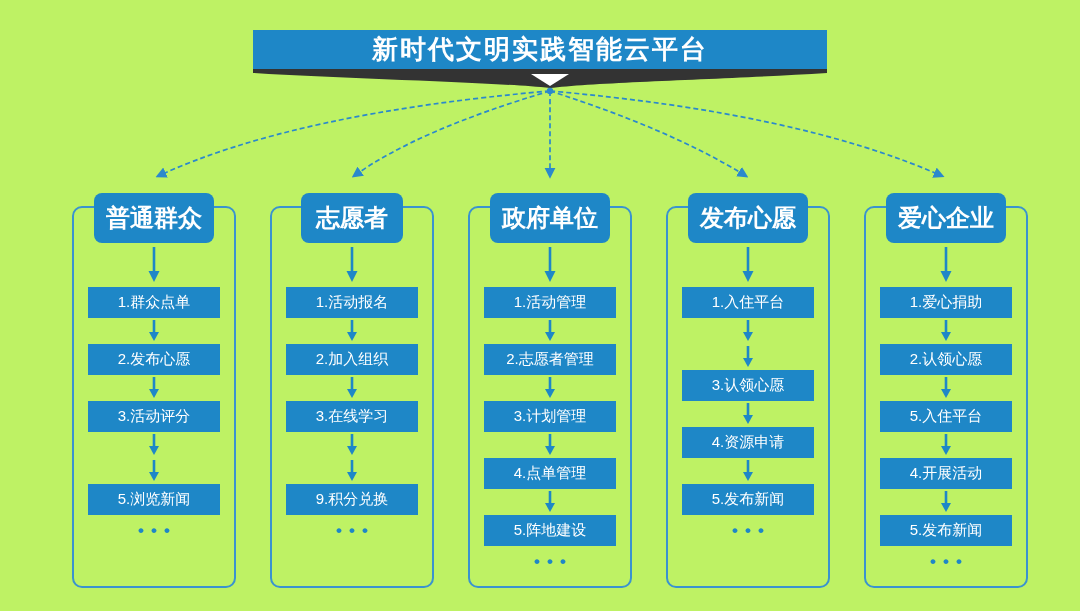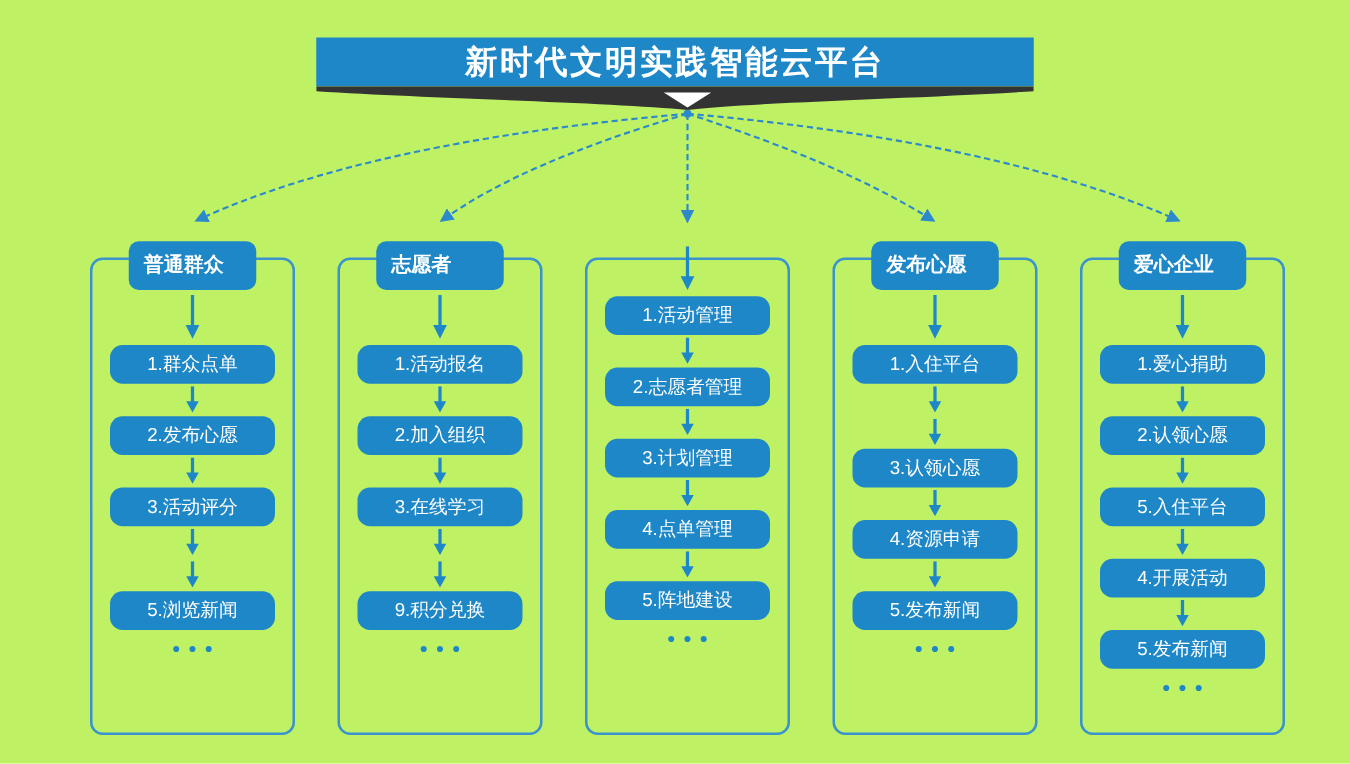--- a/index.html
+++ b/index.html
@@ -20,30 +20,30 @@
   
   .column{position:absolute;top:193px;width:166px;height:400px;}
   .col-c1{left:71px;} .col-c2{left:269px;} .col-c3{left:467px;} .col-c4{left:665px;} .col-c5{left:863px;}
   .outline{
     position:absolute;left:1px;right:1px;top:13px;bottom:5px;
     border:2px solid #3a93cf;border-radius:10px;background:transparent;
   }
   .col-inner{position:relative;display:flex;flex-direction:column;align-items:center;width:100%;}
   .col-header{
     min-width:102px;box-sizing:border-box;padding:9px 12px;
-    background:#1e87c7;color:#ffffff;font-size:16px;font-weight:bold;
-    border-radius:8px;white-space:nowrap;z-index:2;
+    background:#1e87c7;color:#ffffff;font-size:24px;font-weight:bold;
+    text-align:center;border-radius:8px;white-space:nowrap;z-index:2;
     box-shadow:0 0 0 1px rgba(255,255,255,0.0);
   }
   .arrow-long{margin:4px 0;display:block;}
   .arrow-short{margin:2px 0;display:block;}
   .step{
     width:132px;box-sizing:border-box;padding:6px 2px;
     background:#1e87c7;color:#ffffff;font-size:15px;text-align:center;
-    border-radius:10px;white-space:nowrap;z-index:2;
+    border-radius:0;white-space:nowrap;z-index:2;
   }
   .more{
     margin-top:7px;color:#1e87c7;font-size:17px;font-weight:bold;
     letter-spacing:7px;padding-left:7px;line-height:1;
   }
 </style>
 </head>
 <body>
 
 <div id="stage">
@@ -131,20 +131,21 @@
           <path d="M2,12 L12,12 L7,21 Z" fill="#1e87c7"></path>
         </svg>
       <div class="step">9.积分兑换</div>
       <div class="more">•••</div>
     </div>
   </div>
 
   <div class="column col-c3">
     <div class="outline"></div>
     <div class="col-inner">
+      <div class="col-header">政府单位</div>
       <svg class="arrow-long" width="14" height="36" viewBox="0 0 14 36">
           <line x1="7" y1="0" x2="7" y2="26" stroke="#1e87c7" stroke-width="2.6"></line>
           <path d="M1.5,24 L12.5,24 L7,35 Z" fill="#1e87c7"></path>
         </svg>
       <div class="step">1.活动管理</div>
       <svg class="arrow-short" width="14" height="22" viewBox="0 0 14 22">
           <line x1="7" y1="0" x2="7" y2="13" stroke="#1e87c7" stroke-width="2.6"></line>
           <path d="M2,12 L12,12 L7,21 Z" fill="#1e87c7"></path>
         </svg>
       <div class="step">2.志愿者管理</div>

